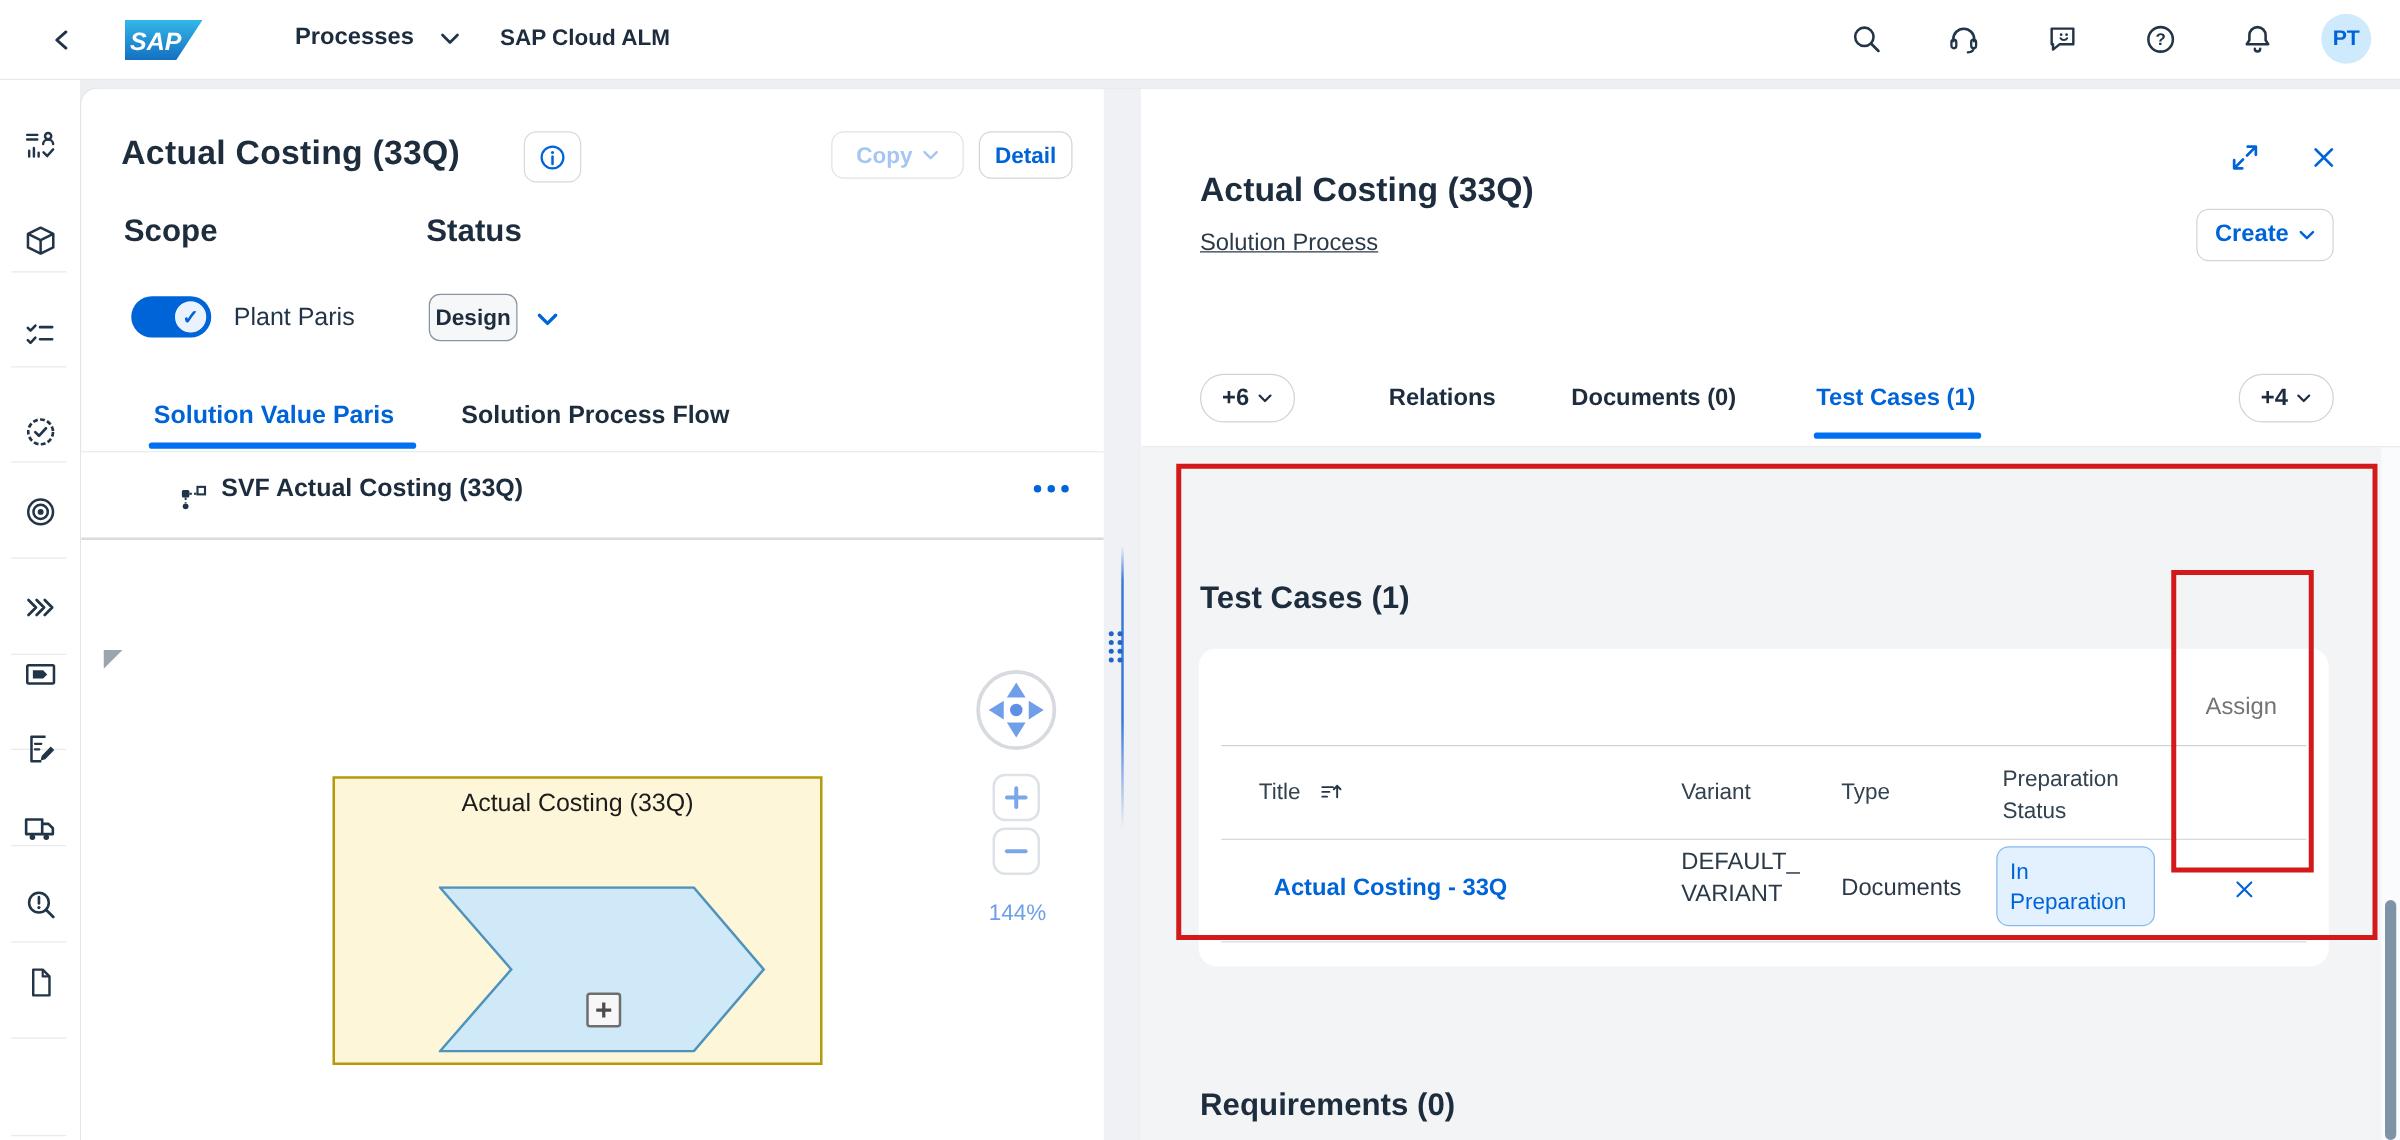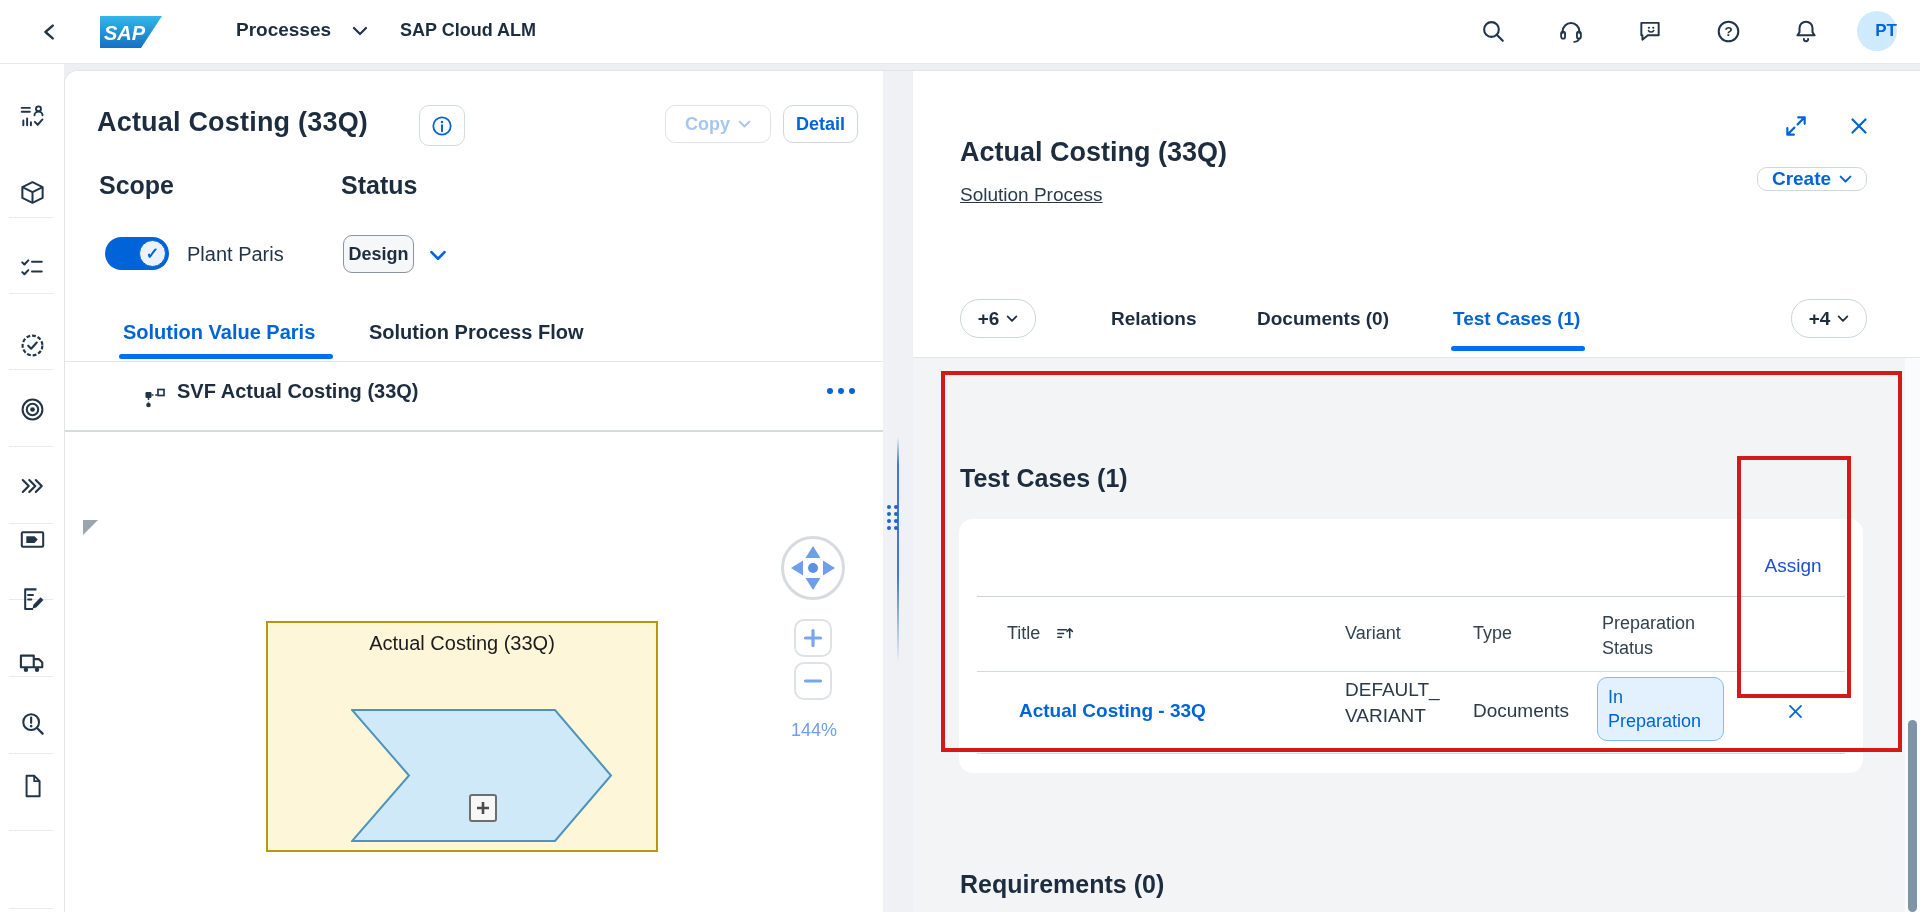--- a/index.html
+++ b/index.html
@@ -67,21 +67,21 @@
   .rp-white { background:#fff; border-bottom:1px solid #e3e6e9; }
   .rp-gray { background:#f3f4f6; }
   .rp-title { font-size:27px; font-weight:800; }
   .rp-sub { font-size:19px; color:#2b3a49; }
   .ovf-pill { background:#fff; border:1px solid #ccd4dc; border-radius:19px; display:flex;
               align-items:center; justify-content:center; gap:7px; font-size:19px; font-weight:700; }
   .rtab { font-size:19px; font-weight:700; }
   .rtab.active { color:#0064d9; }
   .sec-h { font-size:25px; font-weight:800; }
   .card { background:#fff; border-radius:14px; }
-  .link { color:#1d4ed8; font-size:19px; font-weight:500; cursor:pointer; }
+  .link { color:#737373; font-size:19px; font-weight:500; cursor:pointer; }
   .colhead { font-size:18px; color:#32424e; }
   .cell { font-size:19px; color:#2b3a49; }
   .row-link { font-size:19px; font-weight:700; color:#0064d9; cursor:pointer; }
   .badge { background:#e2f1fd; border:1px solid #85bbed; border-radius:10px; color:#0064d9;
            font-size:18px; line-height:24px; padding:7px 10px; display:inline-block; }
   .hline { position:absolute; height:1px; background:#ccd2d8; }
   .red-rect { position:absolute; border:4px solid #d31919; z-index:15; pointer-events:none; }
   .xglyph { color:#0064d9; font-size:21px; font-weight:500; }
   .scroll-thumb { background:#7f93a6; border-radius:5px; }
 
@@ -145,21 +145,21 @@
           <circle cx="12" cy="12" r="8.7" fill="none" stroke="#223548" stroke-width="1.8"></circle>
           <text x="12" y="16.2" text-anchor="middle" font-size="12" font-weight="700" fill="#223548">?</text>
         </svg>
     </div>
     <div class="abs hicon" style="left:1792px;top:17px;width:28px;height:28px;">
       <svg width="26" height="26" viewBox="0 0 24 24">
           <path d="M12 3.4c3.3 0 6 2.7 6 6v3.7l1.9 2.9H4.1L6 13.1V9.4c0-3.3 2.7-6 6-6z" fill="none" stroke="#223548" stroke-width="1.9" stroke-linejoin="round"></path>
           <path d="M10 19.4a2 2 0 0 0 4 0" fill="none" stroke="#223548" stroke-width="1.8" stroke-linecap="round"></path>
         </svg>
     </div>
-    <div class="abs avatar" style="left:1857px;top:11px;justify-content:flex-end;">
+    <div class="abs avatar" style="left:1857px;top:11px;">
       <span>PT</span>
     </div>
   </div>
 
   <div class="rail">
     <div class="rail-item" style="top:37px;">
       <svg width="26" height="26" viewBox="0 0 24 24">
           <g fill="none" stroke="#223548" stroke-width="1.8" stroke-linecap="round">
             <path d="M2.5 4.5h7.5M2.5 8h7.5"></path>
             <circle cx="18" cy="5.4" r="2.3"></circle>
@@ -383,21 +383,21 @@
         </div>
         <div class="abs hicon" style="left:933px;top:42px;width:26px;height:26px;">
           <svg width="20" height="20" viewBox="0 0 20 20">
               <path d="M3.5 3.5l13 13M16.5 3.5l-13 13" stroke="#0064d9" stroke-width="2.2" stroke-linecap="round"></path>
             </svg>
         </div>
 
         <div class="abs rp-title" style="left:47px;top:66px;">Actual Costing (33Q)</div>
         <div class="abs rp-sub" style="left:47px;top:113px;text-decoration:underline;">Solution Process</div>
 
-        <div class="abs ghost-btn" style="left:844px;top:96px;width:110px;height:24px;font-size:19px;">
+        <div class="abs ghost-btn" style="left:844px;top:96px;width:110px;height:42px;font-size:19px;">
           <span>Create</span>
           <svg width="13" height="9" viewBox="0 0 16 11">
               <path d="M2 2l6 6 6-6" fill="none" stroke="#0064d9" stroke-width="2.4" stroke-linecap="round" stroke-linejoin="round"></path>
             </svg>
         </div>
 
         <div class="abs ovf-pill" style="left:47px;top:228px;width:76px;height:39px;">
           <span>+6</span>
           <svg width="12" height="8" viewBox="0 0 16 11">
               <path d="M2 2l6 6 6-6" fill="none" stroke="#1d2d3e" stroke-width="2.4" stroke-linecap="round" stroke-linejoin="round"></path>

